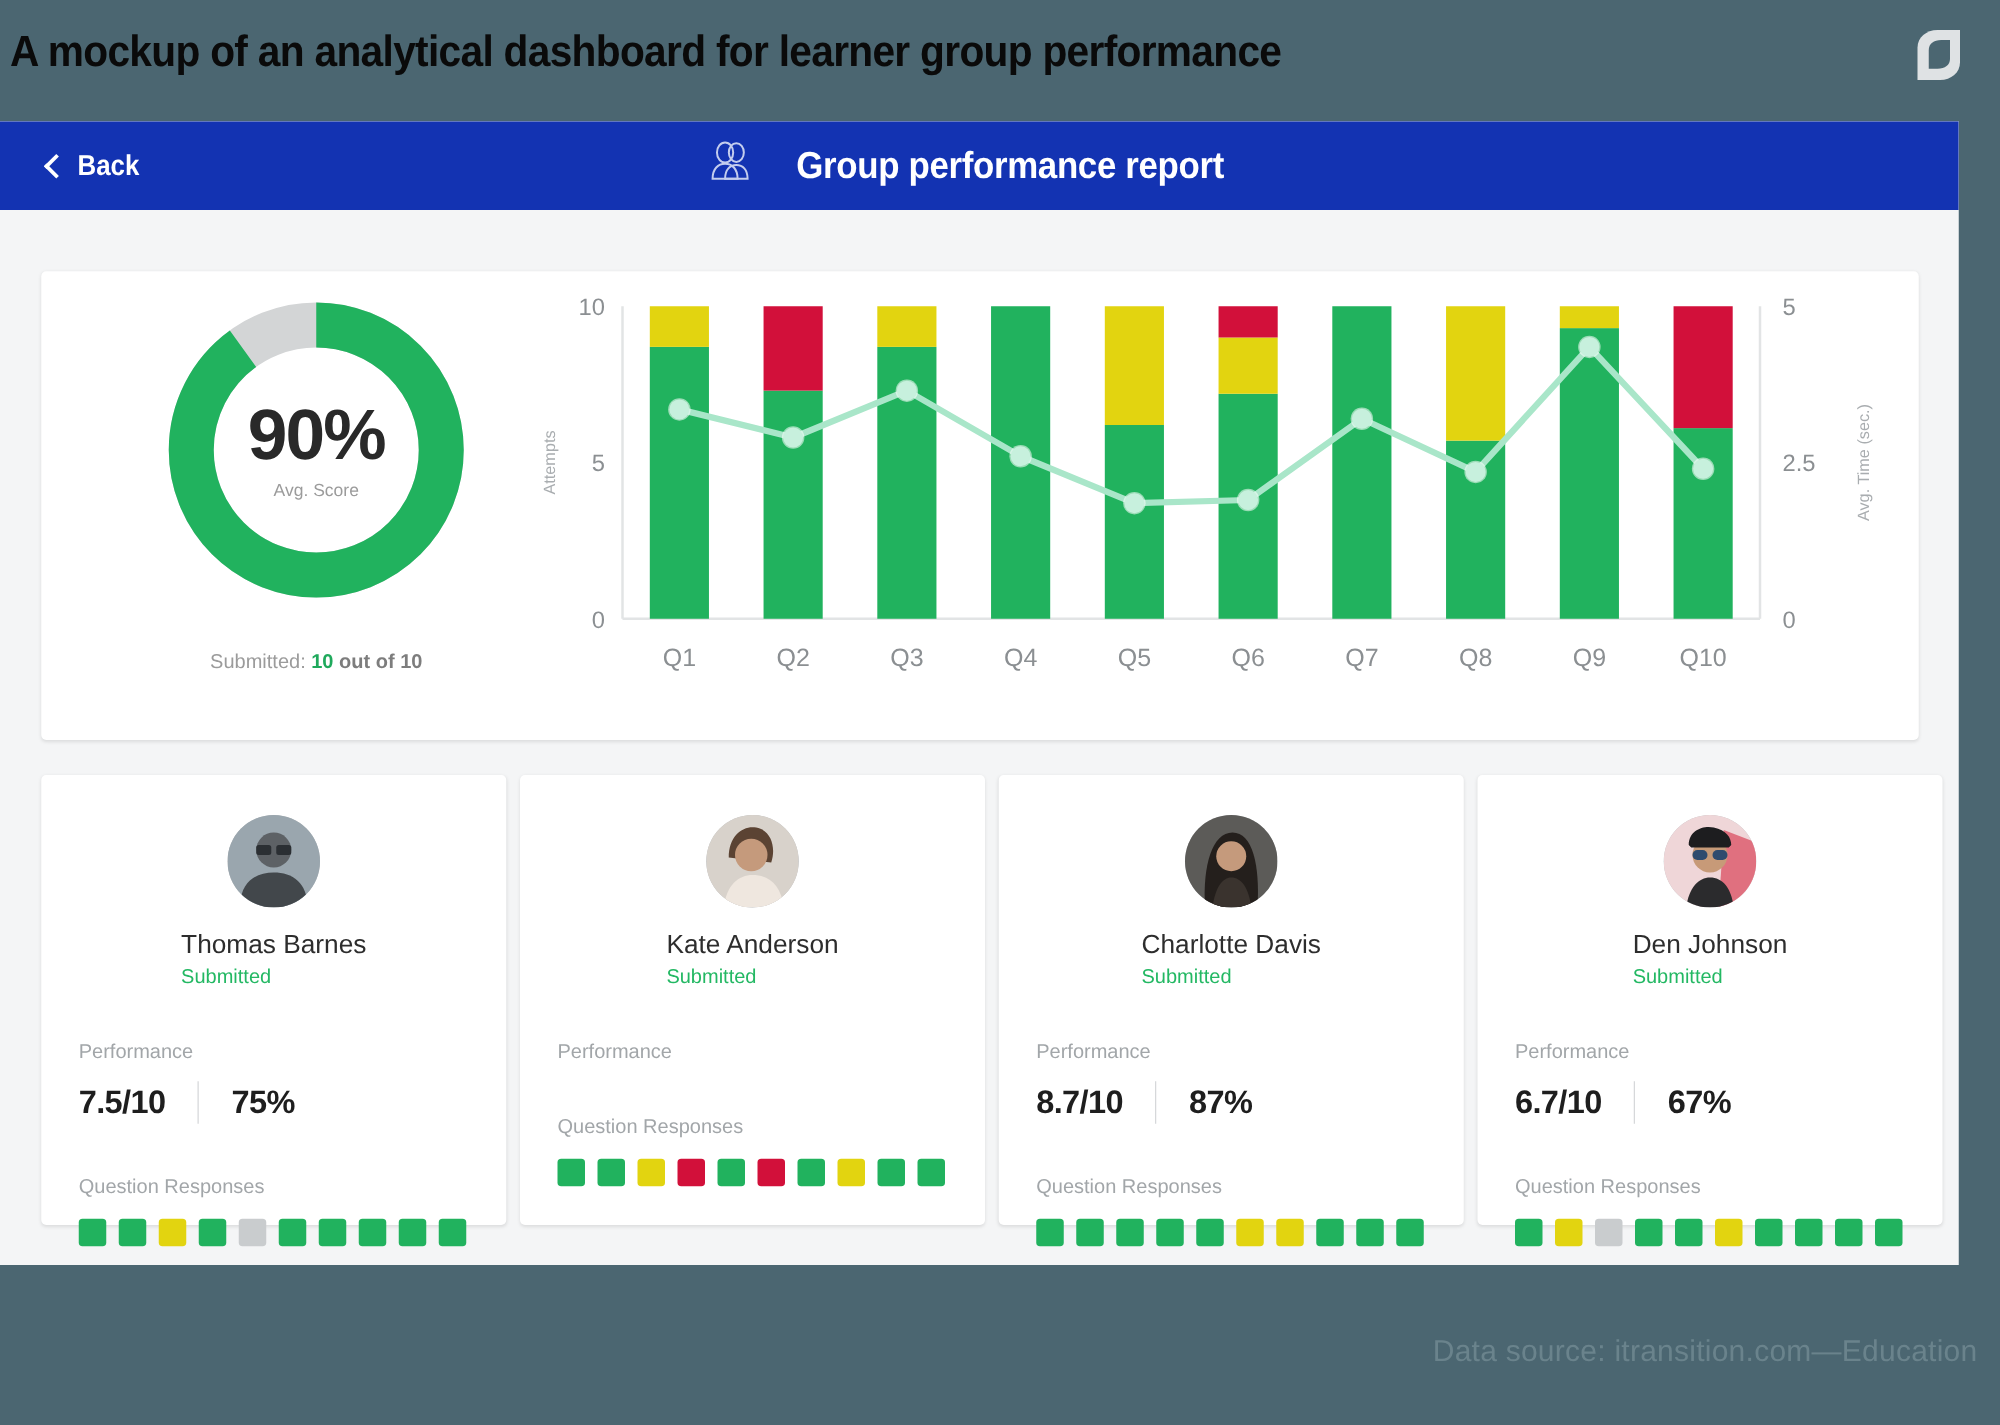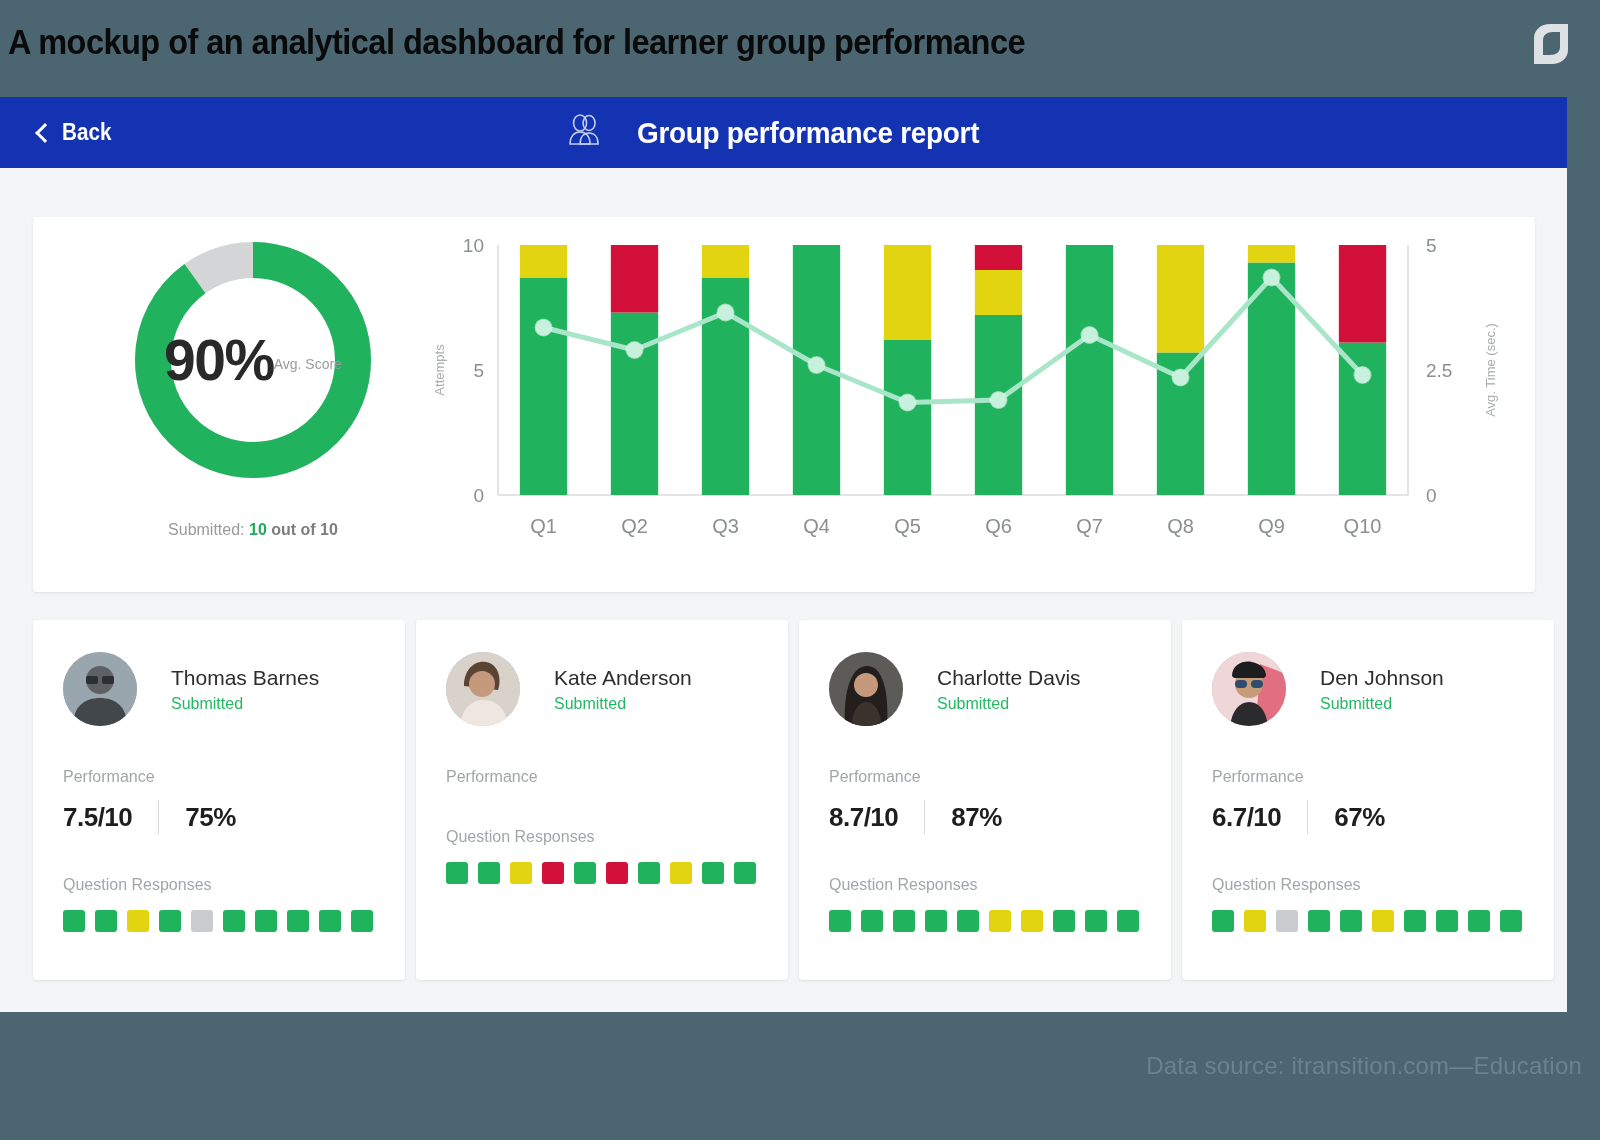--- a/index.html
+++ b/index.html
@@ -104,21 +104,21 @@
   .donut {
     position: relative;
     width: 250px; height: 250px;
     margin: 0 auto;
   }
   .donut svg { display: block; }
   .donut-center {
     position: absolute;
     left: 0; top: 0; right: 0; bottom: 0;
     display: flex;
-    flex-direction: row;
+    flex-direction: column;
     align-items: center;
     justify-content: center;
   }
   .donut-value {
     font-size: 57px;
     font-weight: bold;
     color: #292929;
     letter-spacing: -1.5px;
     line-height: 1;
   }
@@ -157,21 +157,22 @@
     height: 360px;
     background: #fff;
     border-radius: 4px;
     box-shadow: 0 1px 3px rgba(0,0,0,0.10);
     padding: 32px 30px 0 30px;
     flex-shrink: 0;
   }
   .card-head {
     display: flex;
     align-items: center;
-    gap: 34px;
+    gap: 18px;
+    flex-direction: column;
   }
   .avatar {
     width: 74px; height: 74px;
     border-radius: 50%;
     overflow: hidden;
     flex-shrink: 0;
     background: #b9bcbe;
     position: relative;
   }
   .avatar svg { display: block; }
@@ -219,21 +220,21 @@
     border-radius: 3px;
   }
   .chip.green { background: #21b25e; }
   .chip.yellow { background: #e2d410; }
   .chip.red { background: #d2103a; }
   .chip.gray { background: #c9ccce; }
 
   
   .footer-note {
     position: absolute;
-    right: 18px; bottom: 60px;
+    right: 18px; bottom: 44px;
     font-size: 24px;
     color: #6a838c;
     white-space: nowrap;
     letter-spacing: 0.2px;
   }
 </style>
 </head>
 <body>
 
 <div class="page-title">A mockup of an analytical dashboard for learner group performance</div>

